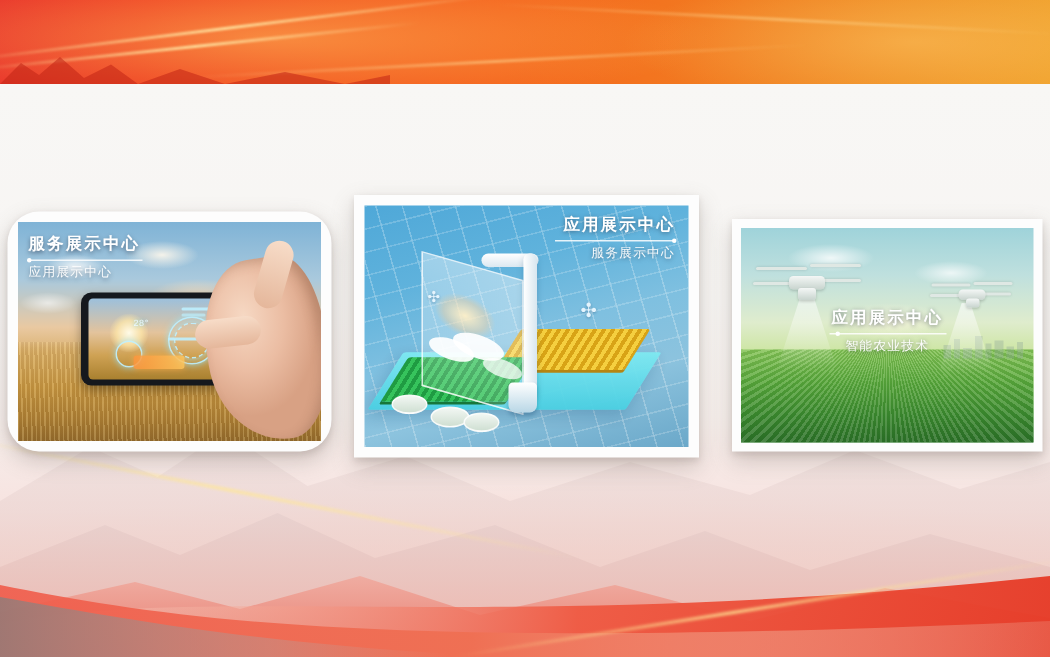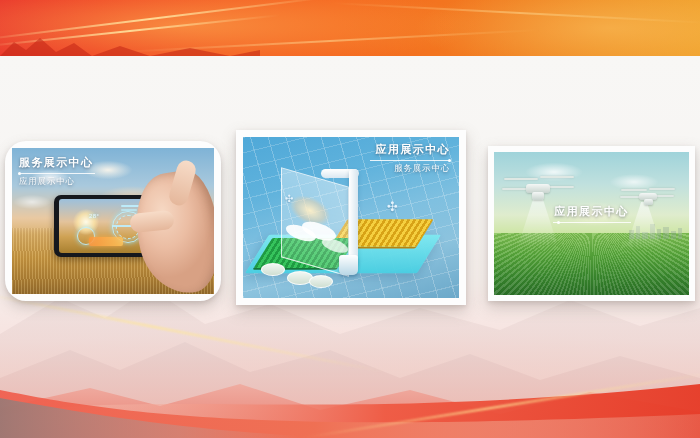--- a/index.html
+++ b/index.html
@@ -307,16 +307,17 @@
         <div class="rot" style="left:0px;top:10px;width:22px;"></div>
         <div class="rot" style="left:32px;top:9px;width:22px;"></div>
         <div class="body" style="left:19px;top:7px;width:18px;height:7px;"></div>
         <div class="body" style="left:24px;top:13px;width:9px;height:6px;border-radius:2px;"></div>
       </div>
     </div>
 
     <div class="cap center" style="left:0;right:0;top:58px;">
       <div class="t">应用展示中心</div>
       <div class="rule" style="width:78px;margin:3px auto 2px auto;"></div>
+      <div class="s">智能农业技术</div>
     </div>
   </div>
 
 </div>
 
 </body></html>

